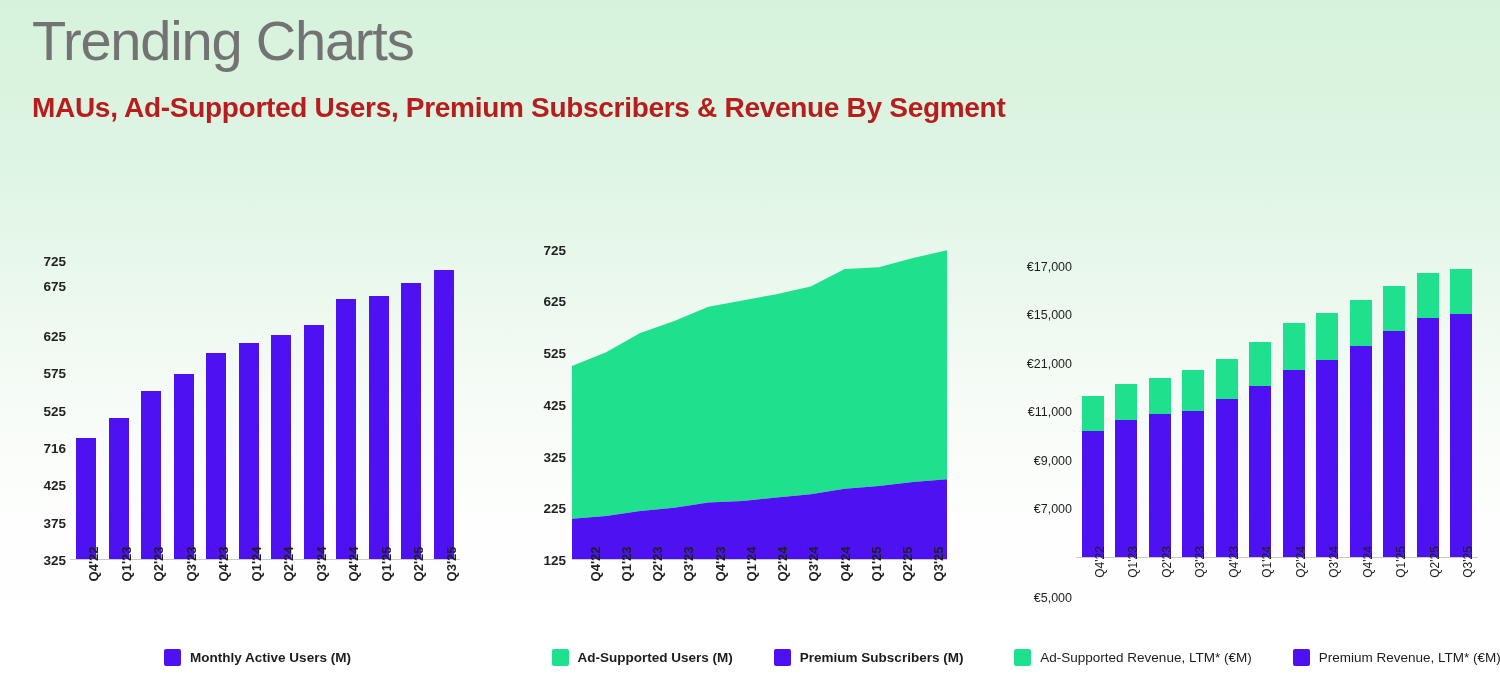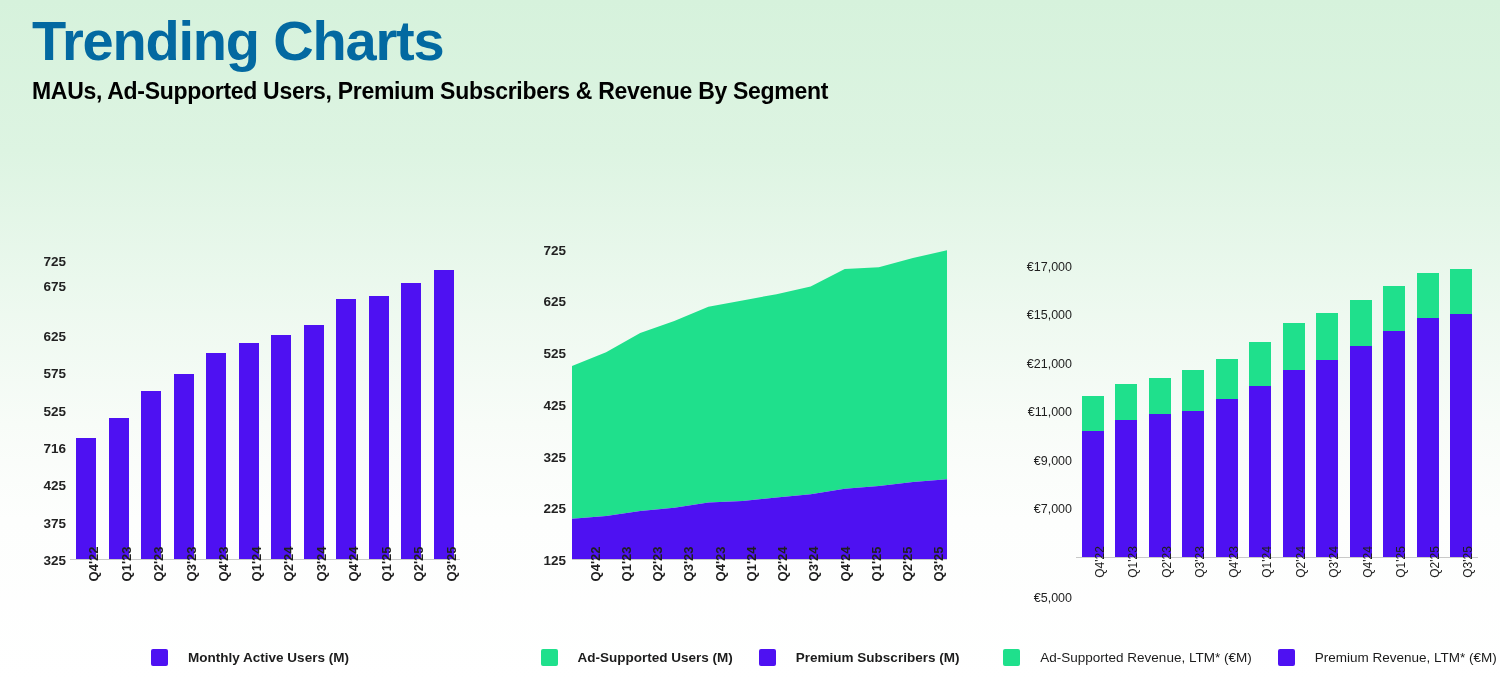--- a/index.html
+++ b/index.html
@@ -9,26 +9,26 @@
     overflow: hidden;
   }
   body {
     background: linear-gradient(180deg, #d6f2dc 0%, #ddf4e2 22%, #eef9f0 46%, #f8fcf8 62%, #fdfefd 76%, #ffffff 100%);
     position: relative;
   }
 
   
   .header { padding: 10px 0 0 32px; }
   .page-title {
-    font-size: 56px; font-weight: bold; color: #0369a1;
+    font-size: 56px; font-weight: normal; color: #737373;
     letter-spacing: -1.2px; line-height: 1.12;
   }
   .page-subtitle {
-    font-size: 23px; font-weight: bold; color: #000000;
-    letter-spacing: -0.3px; margin-top: 5px; line-height: 1.2;
+    font-size: 28px; font-weight: bold; color: #b91c1c;
+    letter-spacing: -0.3px; margin-top: 18px; line-height: 1.2;
   }
 
   
   .charts-row {
     position: absolute; top: 228px; left: 0; width: 1500px; height: 456px;
     display: flex;
   }
   .chart-panel { position: relative; height: 100%; }
   .panel-1 { width: 500px; }
   .panel-2 { width: 500px; }
@@ -76,21 +76,21 @@
     font-size: 13px; font-weight: bold; color: #1f1f1f;
     white-space: nowrap;
   }
   .xlabel.small { font-size: 12px; font-weight: normal; }
 
   
   .legend {
     position: absolute; bottom: 18px; width: 100%;
     display: flex; justify-content: center; align-items: center; gap: 26px;
   }
-  .legend-item { display: flex; align-items: center; gap: 20px; }
+  .legend-item { display: flex; align-items: center; gap: 9px; margin-left: 15px; }
   .swatch { width: 17px; height: 17px; border-radius: 2px; flex: none; }
   .legend-label { font-size: 13.5px; color: #1c1c1c; white-space: nowrap; }
   .legend-label.b { font-weight: bold; }
   svg { display: block; }
 </style>
 </head>
 <body>
 
 <div class="header">
   <div class="page-title">Trending Charts</div>

